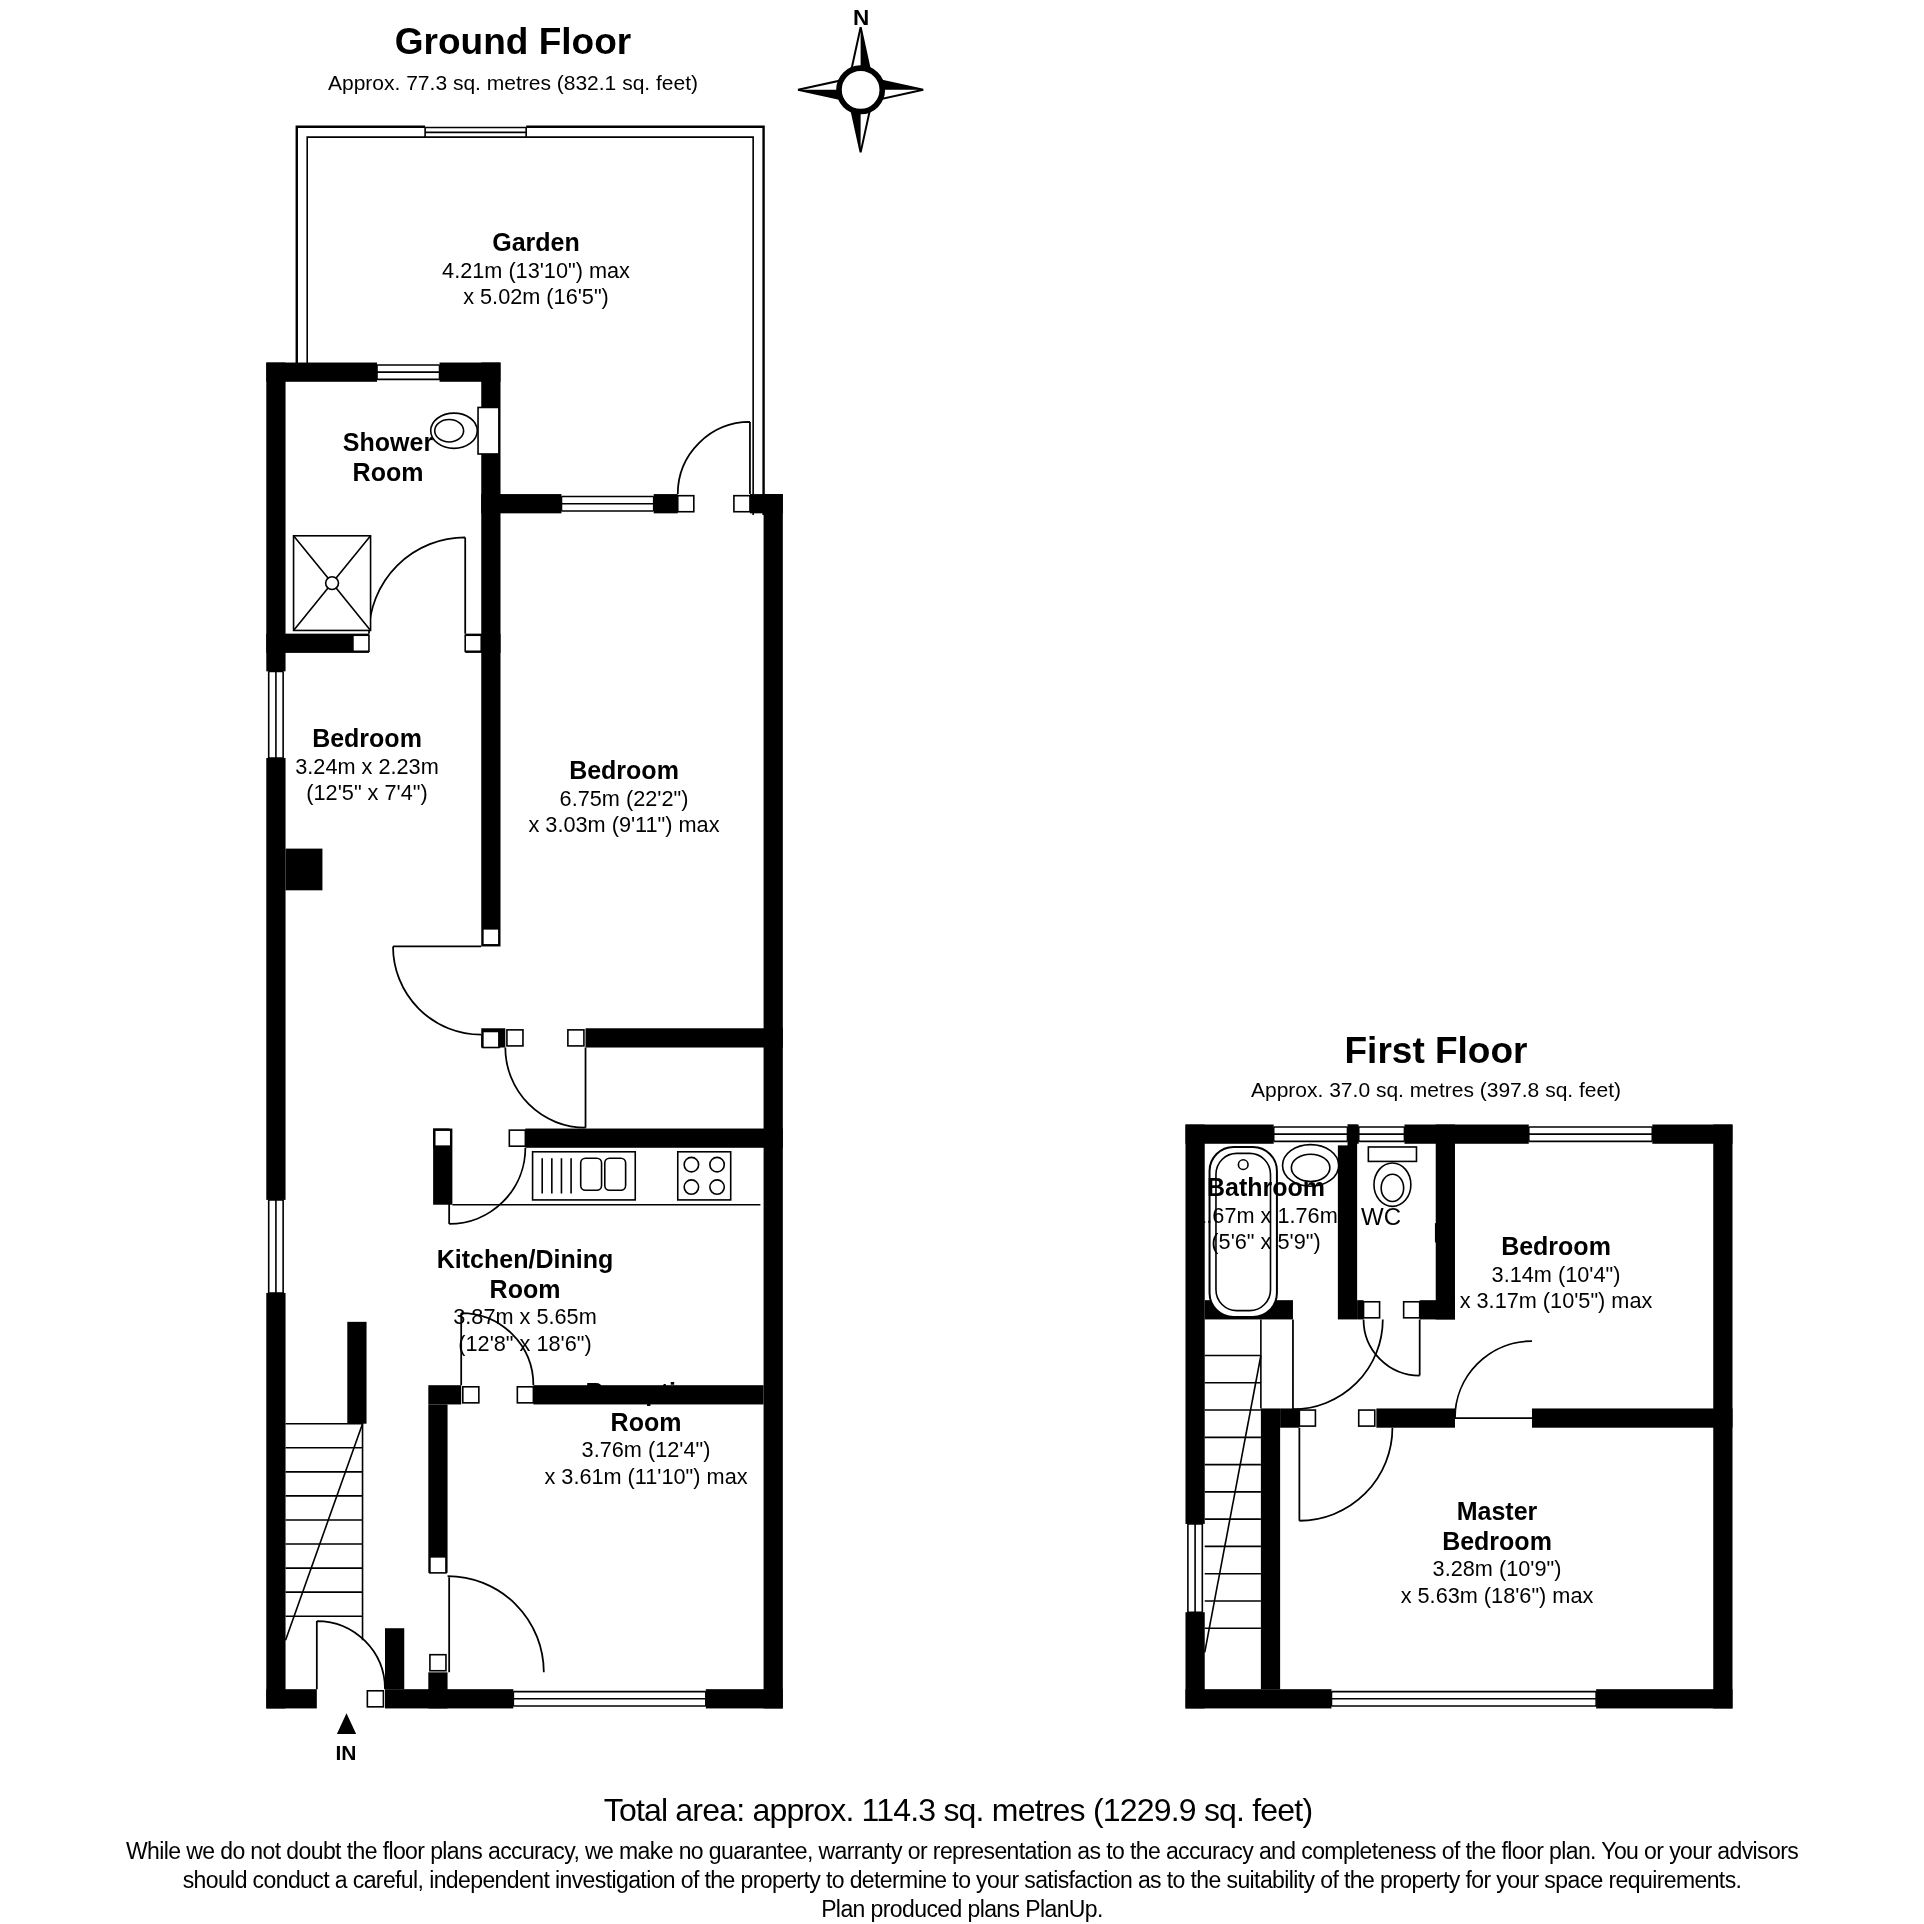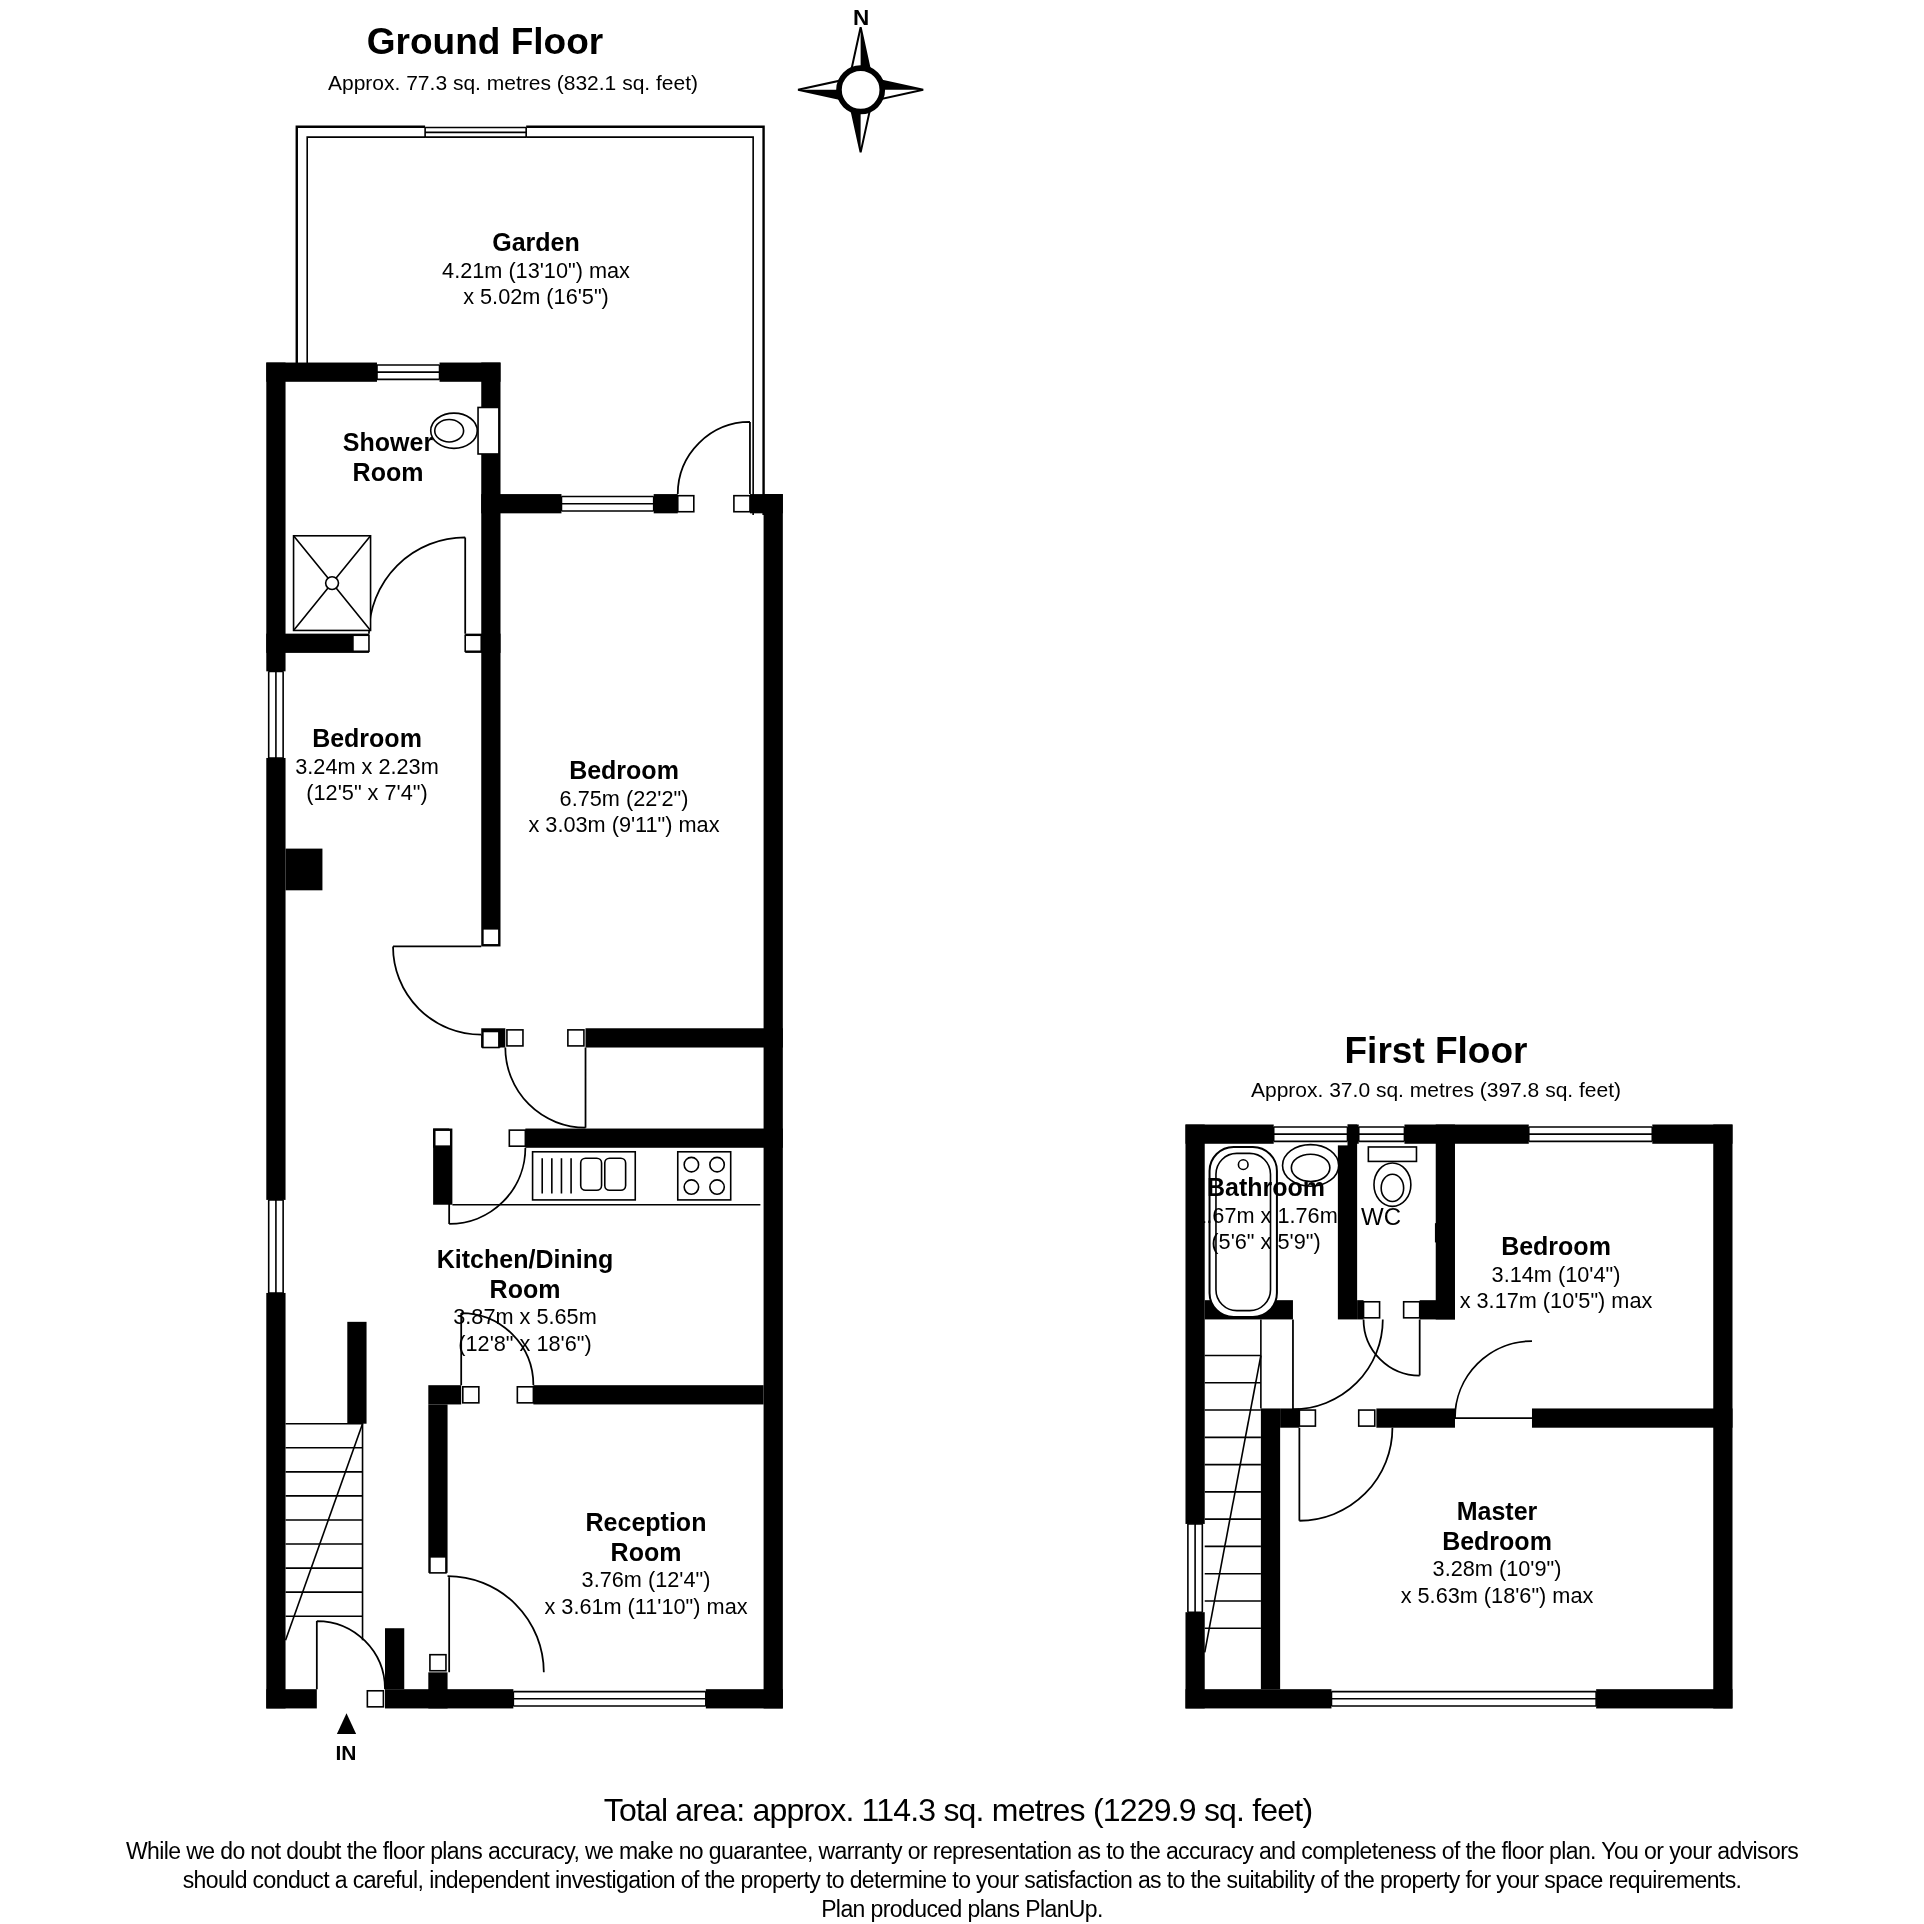--- a/index.html
+++ b/index.html
@@ -197,21 +197,21 @@
     <ellipse cx="1736" cy="1477" rx="23" ry="27"></ellipse>
     <ellipse cx="1736" cy="1481" rx="14" ry="17"></ellipse>
   </g>
   <g stroke="#000" stroke-width="2" fill="none">
     <path d="M1572,1645 V1756"></path>
     <path d="M1502,1690 H1572 M1502,1724 H1572 M1502,1758 H1572 M1502,1792 H1572 M1502,1826 H1572 M1502,1860 H1572 M1502,1894 H1572 M1502,1928 H1572 M1502,1962 H1572 M1502,1996 H1572 M1502,2030 H1572"></path>
     <path d="M1502,2060 L1572,1690"></path>
   </g>
 </svg>
 
-<div class="lbl title" style="left:485px;top:21px">Ground Floor</div>
+<div class="lbl title" style="left:513px;top:21px">Ground Floor</div>
 <div class="lbl subtitle" style="left:513px;top:71px">Approx. 77.3 sq. metres (832.1 sq. feet)</div>
 <div class="lbl n-label" style="left:861px;top:4.8px">N</div>
 
 <div class="lbl" style="left:536px;top:228px;width:289px">
   <div class="name">Garden</div>
   <div class="dims">
     <div>4.21m (13'10") max</div>
     <div>x 5.02m (16'5")</div>
   </div>
 </div>
@@ -237,21 +237,21 @@
 </div>
 
 <div class="lbl" style="left:525px;top:1245px;width:257px">
   <div class="name" style="width:225px">Kitchen/Dining Room</div>
   <div class="dims">
     <div>3.87m x 5.65m</div>
     <div>(12'8" x 18'6")</div>
   </div>
 </div>
 
-<div class="lbl" style="left:646px;top:1508px;width:241px">
+<div class="lbl" style="left:646px;top:1378px;width:241px">
   <div class="name" style="width:168px">Reception Room</div>
   <div class="dims">
     <div>3.76m (12'4")</div>
     <div>x 3.61m (11'10") max</div>
   </div>
 </div>
 
 <div class="lbl in-label" style="left:346px;top:1741px">IN</div>
 
 <div class="lbl title" style="left:1436px;top:1030px">First Floor</div>

